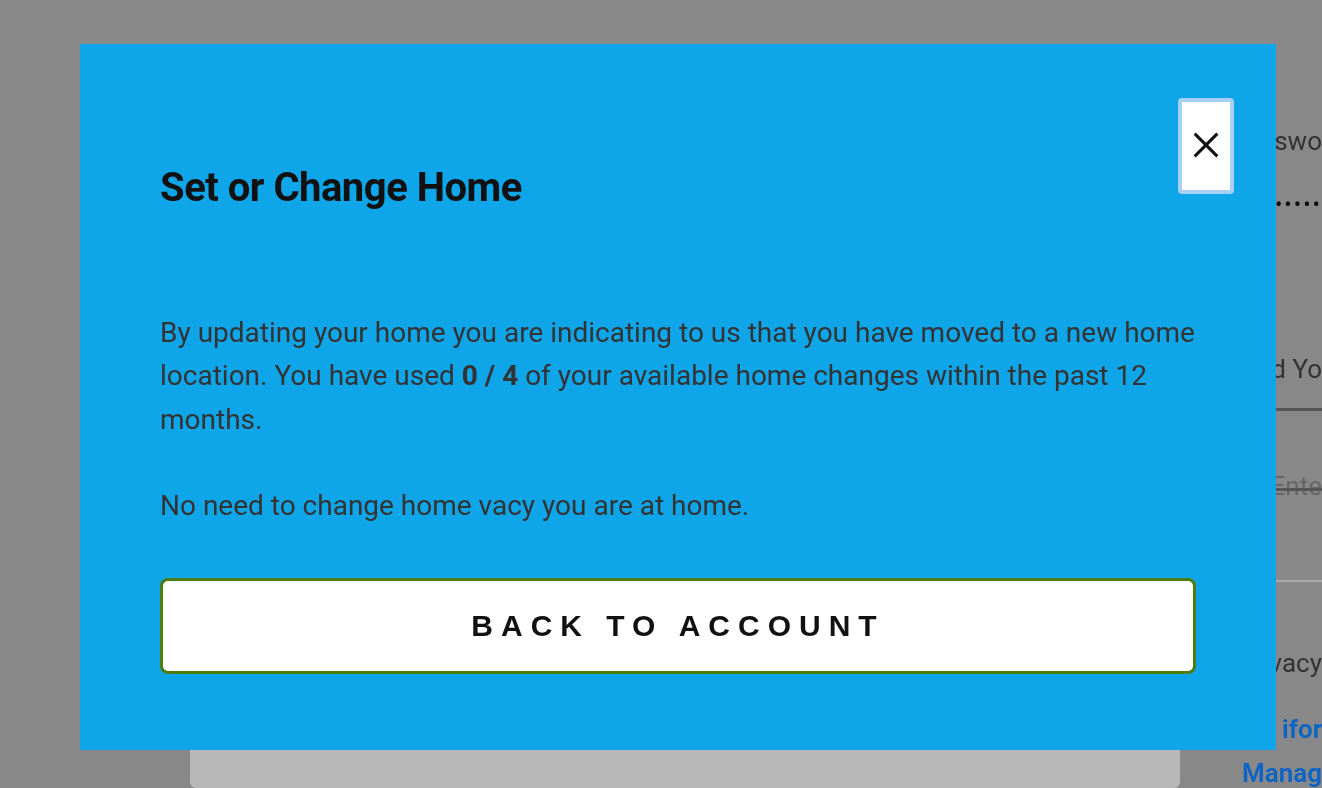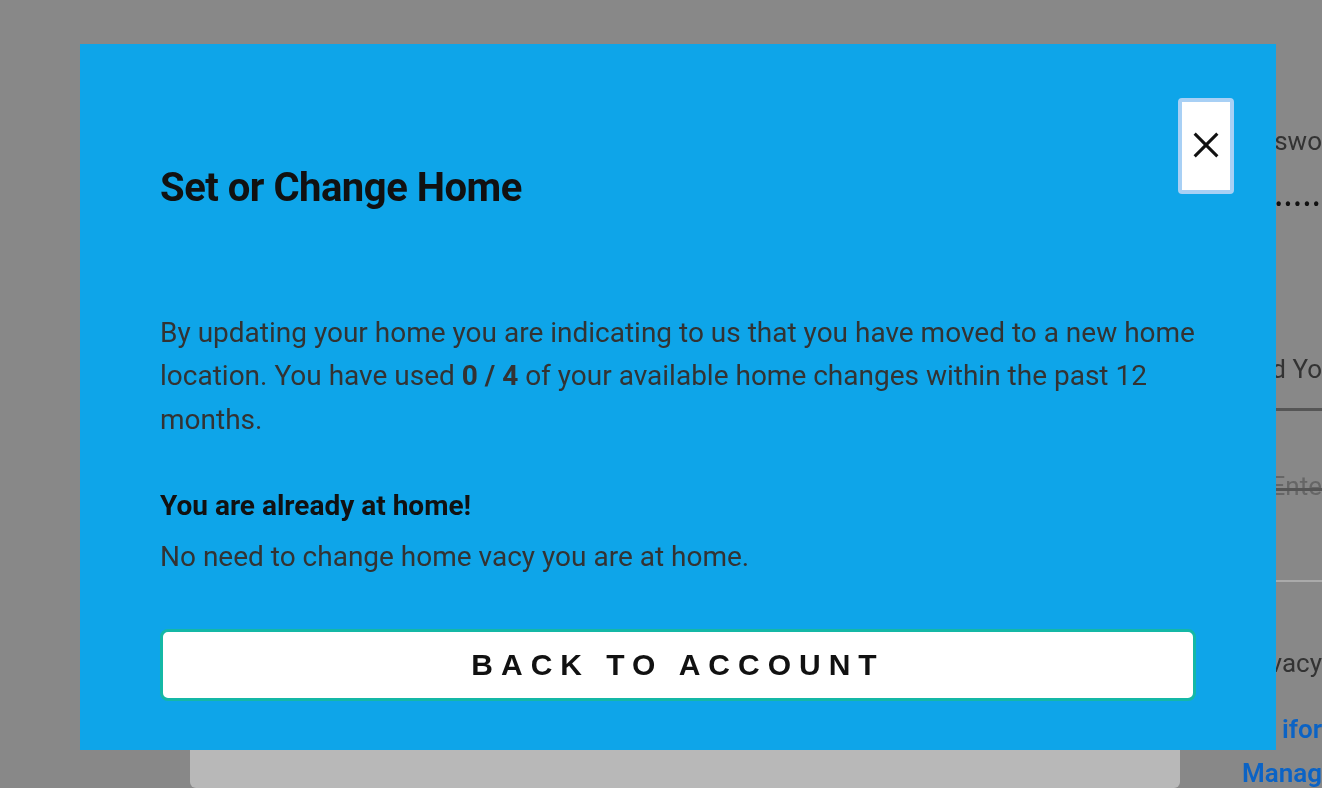--- a/index.html
+++ b/index.html
@@ -229,22 +229,22 @@
     }
     
     .modal-subtext {
       font-size: 28px;
       color: #333;
       margin-bottom: 56px;
     }
     
     .back-button {
       width: 100%;
-      height: 72px;
-      border: 3px solid #14b8a6;
+      height: 96px;
+      border: 3px solid #4d7c0f;
       background: #fff;
       border-radius: 8px;
       font-size: 30px;
       font-weight: 700;
       letter-spacing: 8px;
       color: #111;
       cursor: pointer;
       display: flex;
       align-items: center;
       justify-content: center;
@@ -282,21 +282,20 @@
         </svg>
       </span>
     </button>
 
     <h1 class="modal-title">Set or Change Home</h1>
 
     <p class="modal-body-text">
       <span>By updating your home you are indicating to us that you have moved to a new home location. You have used </span><span class="bold">0 / 4</span><span> of your available home changes within the past 12 months.</span>
     </p>
 
-    <h2 class="modal-subtitle">You are already at home!</h2>
 
     <p class="modal-subtext">No need to change home vacy you are at home.</p>
 
     <button class="back-button">
       <span>BACK TO ACCOUNT</span>
     </button>
 
   </div>
 </div>
 

